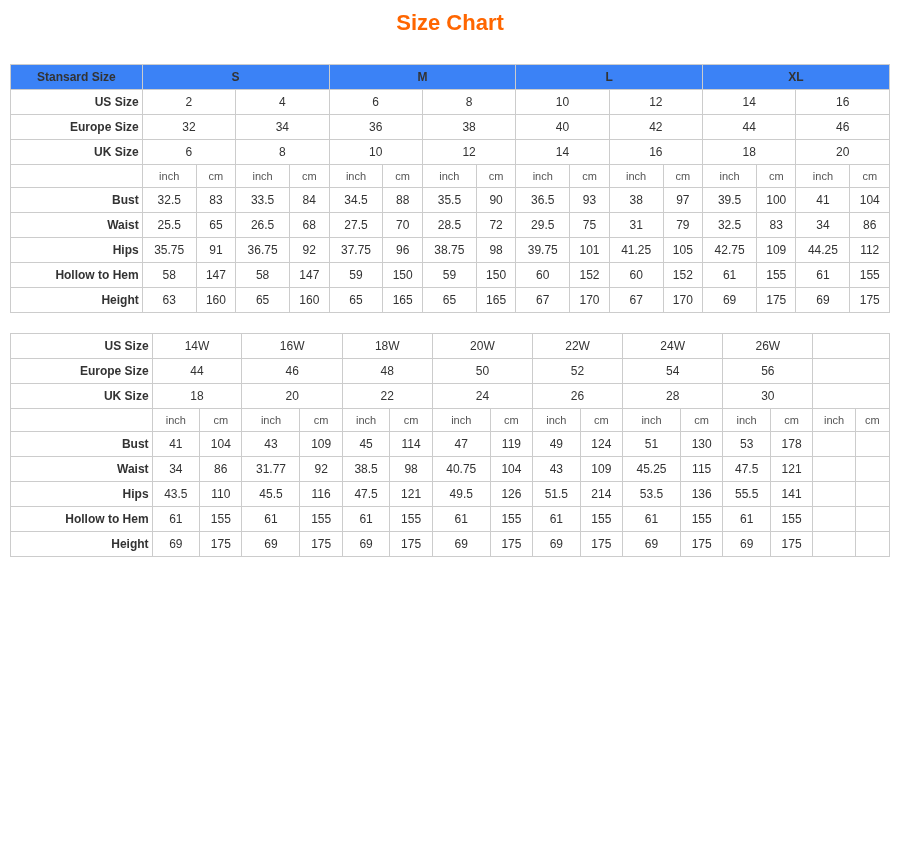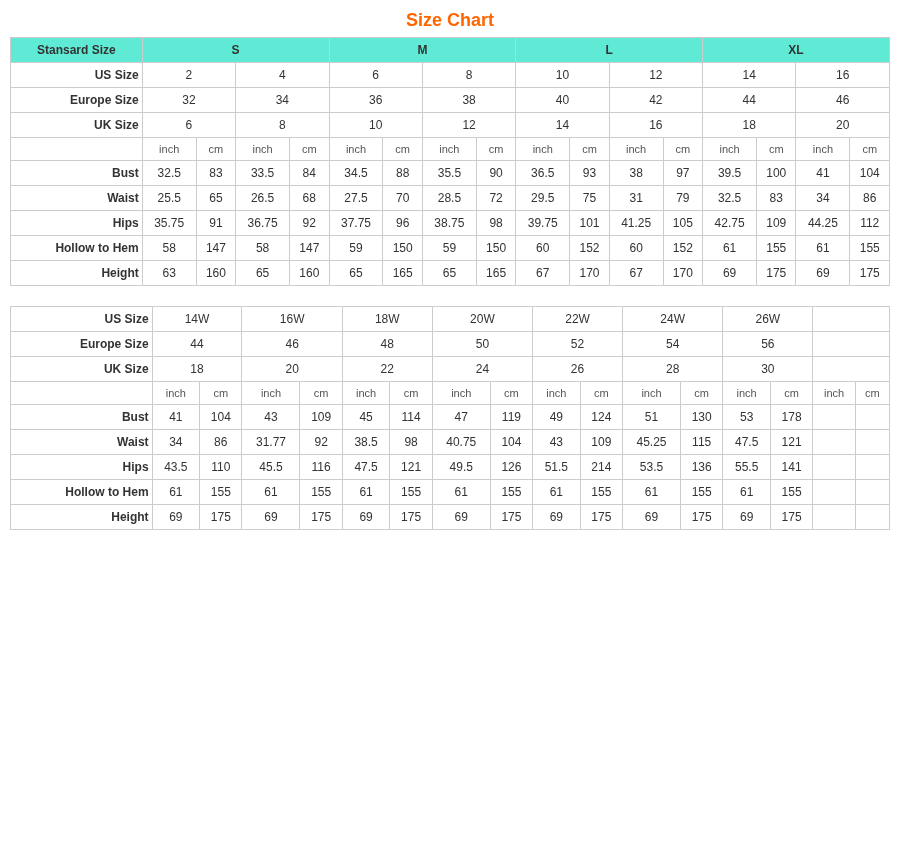--- a/index.html
+++ b/index.html
@@ -7,40 +7,40 @@
       font-family: Arial, sans-serif;
       font-size: 13px;
       background: #fff;
       color: #333;
       padding: 10px;
       width: 900px;
     }
     h1 {
       text-align: center;
       color: #ff6600;
-      font-size: 18px;
+      font-size: 22px;
       font-weight: bold;
-      margin-bottom: 6px;
+      margin-bottom: 28px;
     }
     .chart-section {
       margin-bottom: 20px;
     }
     table {
       width: 100%;
       border-collapse: collapse;
       font-size: 12px;
     }
     th, td {
       border: 1px solid #ccc;
       text-align: center;
       padding: 5px 3px;
       vertical-align: middle;
     }
     .header-row th {
-      background: #5eead4;
+      background: #3b82f6;
       font-weight: bold;
     }
     .label-col {
       font-weight: bold;
       background: #fff;
       text-align: right;
       min-width: 90px;
     }
     .unit-row td {
       font-size: 11px;

